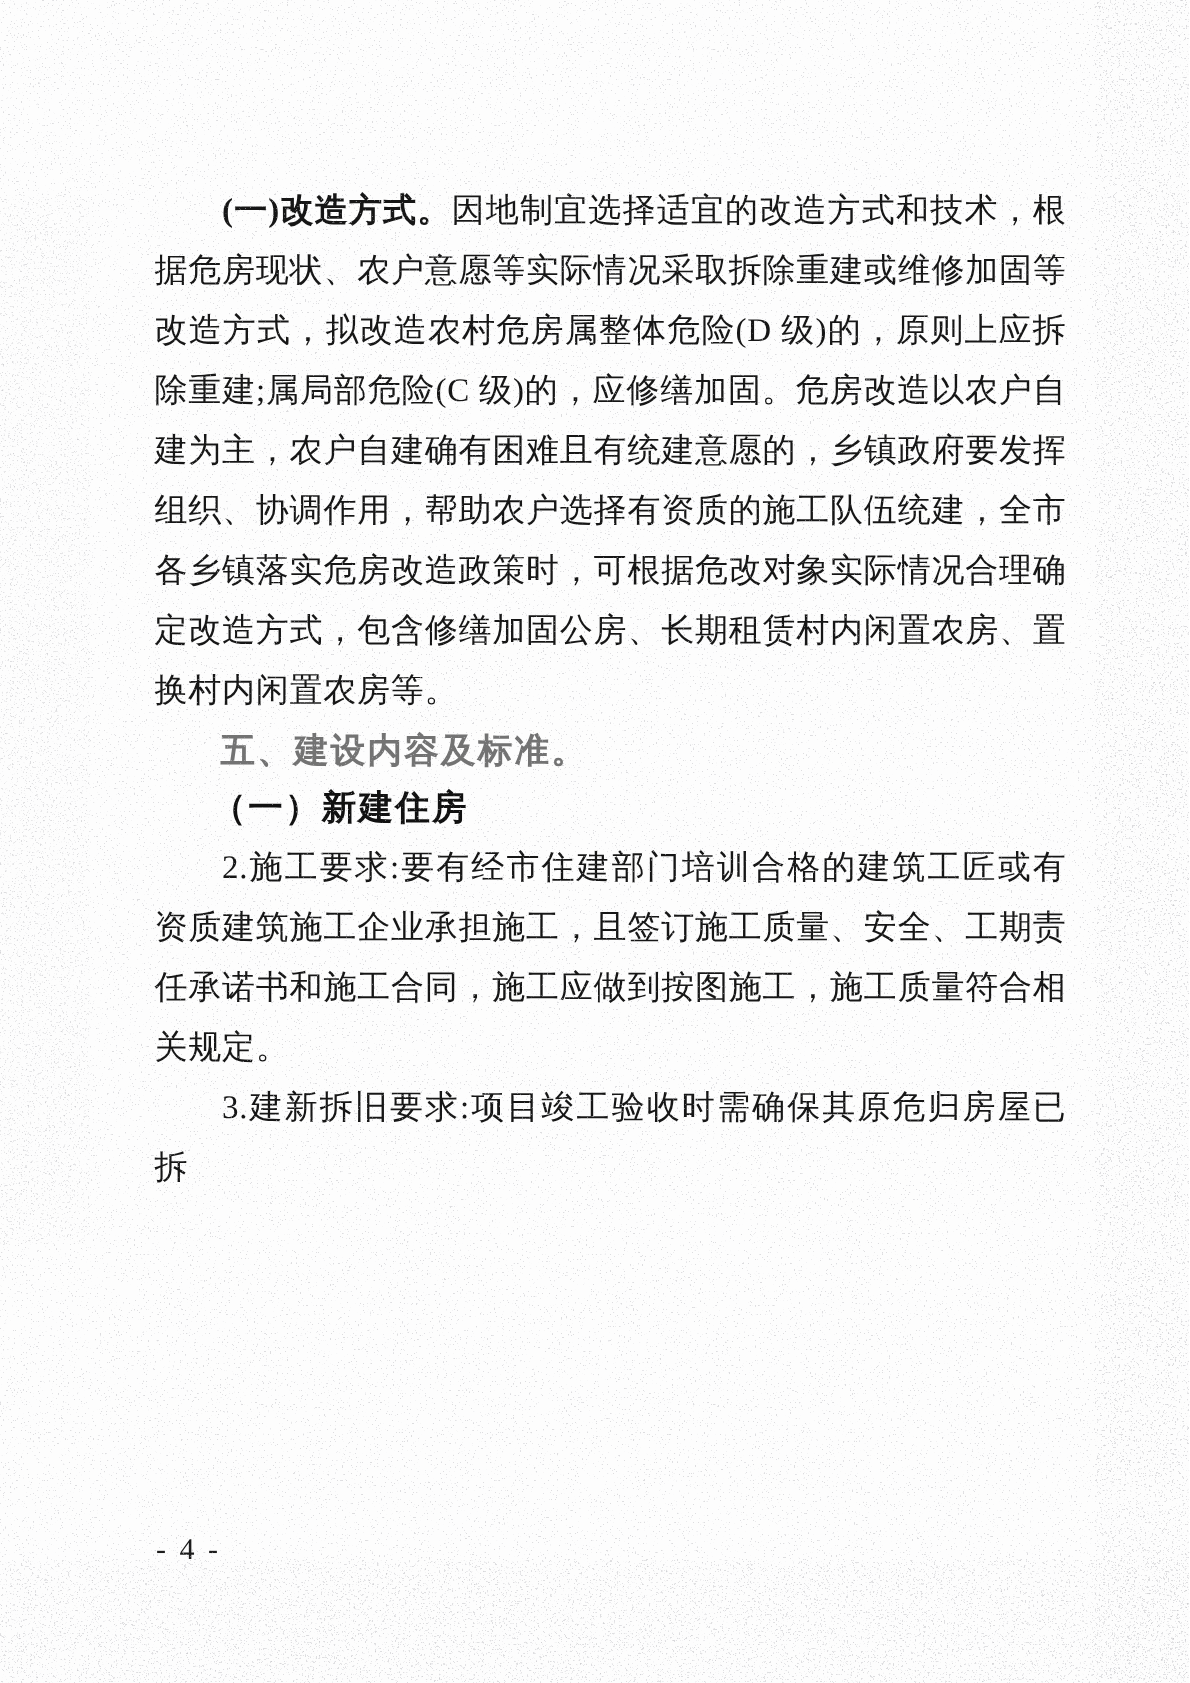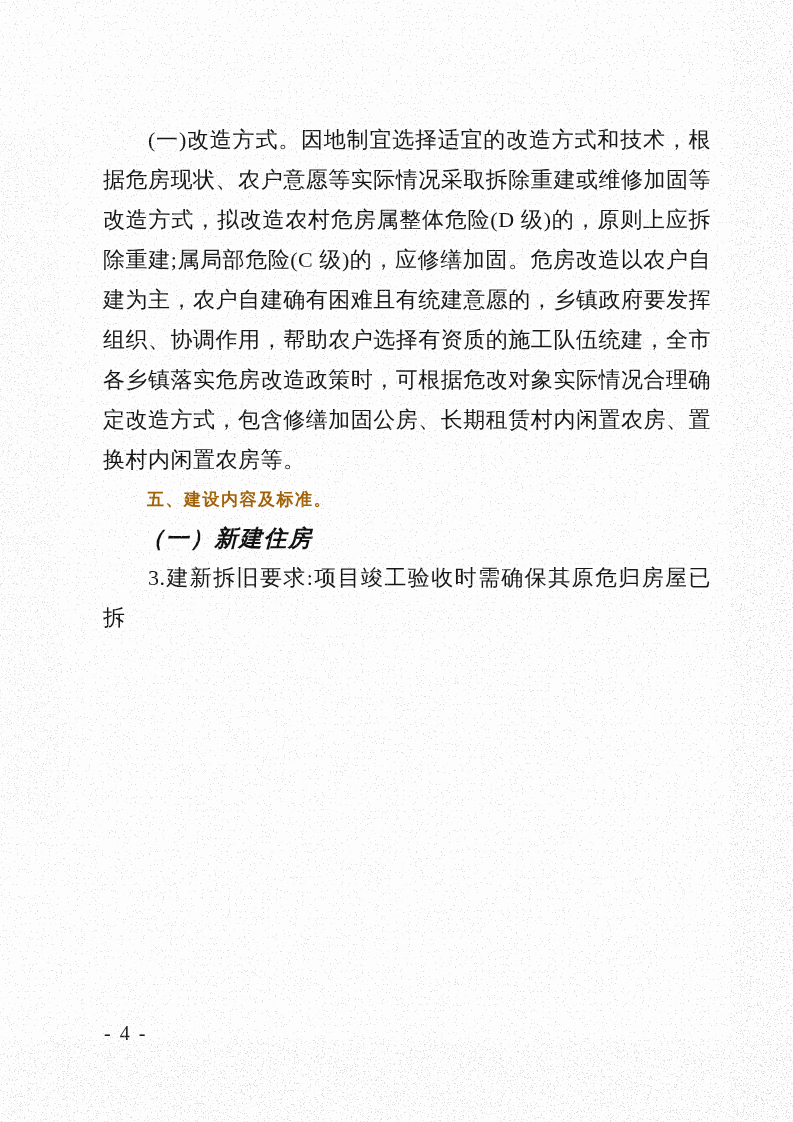--- a/index.html
+++ b/index.html
@@ -32,42 +32,41 @@
     margin: 0;
     font-size: 22px;
     line-height: 40px;
     letter-spacing: 0.5px;
     text-align: justify;
     text-align-last: left;
     text-indent: 45px;
     word-break: break-all;
   }
   p.body .lead {
-    font-weight: normal;
+    font-weight: bold;
     margin-top: 30px;
   }
   h2.sec-heading {
     margin: 0;
     font-family: "Liberation Sans", "DejaVu Sans", sans-serif;
-    font-size: 17px;
+    font-size: 23px;
     font-weight: bold;
     line-height: 40px;
     letter-spacing: 1.5px;
     text-indent: 44px;
-    color: #a16207;
+    color: #737373;
   }
   h3.sub-heading {
     margin: 0;
     font-size: 23px;
     font-weight: bold;
     line-height: 38px;
     letter-spacing: 1.5px;
     text-indent: 38px;
     color: #111111;
-    font-style: italic;
   }
   .page-number {
     position: absolute;
     left: 104px;
     top: 1022px;
     font-size: 20px;
     letter-spacing: 2px;
     color: #1c1c1c;
   }
 </style>
@@ -79,20 +78,21 @@
   <div class="content">
 
     <p class="body"><span class="lead">(一)改造方式。</span><span>因地制宜选择适宜的改造方式和技术，根据危房现状、农户意愿等实际情况采取拆除重建或维修加固等改造方式，拟改造农村危房属整体危险(D 级)的，原则上应拆除重建;属局部危险(C 级)的，应修缮加固。危房改造以农户自建为主，农户自建确有困难且有统建意愿的，乡镇政府要发挥组织、协调作用，帮助农户选择有资质的施工队伍统建，全市各乡镇落实危房改造政策时，可根据危改对象实际情况合理确定改造方式，包含修缮加固公房、长期租赁村内闲置农房、置换村内闲置农房等。</span></p>
 
 
     <h2 class="sec-heading">五、建设内容及标准。</h2>
 
     <h3 class="sub-heading">（一）新建住房</h3>
 
 
+    <p class="body">2.施工要求:要有经市住建部门培训合格的建筑工匠或有资质建筑施工企业承担施工，且签订施工质量、安全、工期责任承诺书和施工合同，施工应做到按图施工，施工质量符合相关规定。</p>
 
     <p class="body">3.建新拆旧要求:项目竣工验收时需确保其原危归房屋已拆</p>
 
   </div>
 
   <div class="page-number">- 4 -</div>
 
   <svg class="noise" width="793" height="1122" xmlns="http://www.w3.org/2000/svg">
     <defs>
       <filter id="speck" x="0" y="0" width="100%" height="100%">

